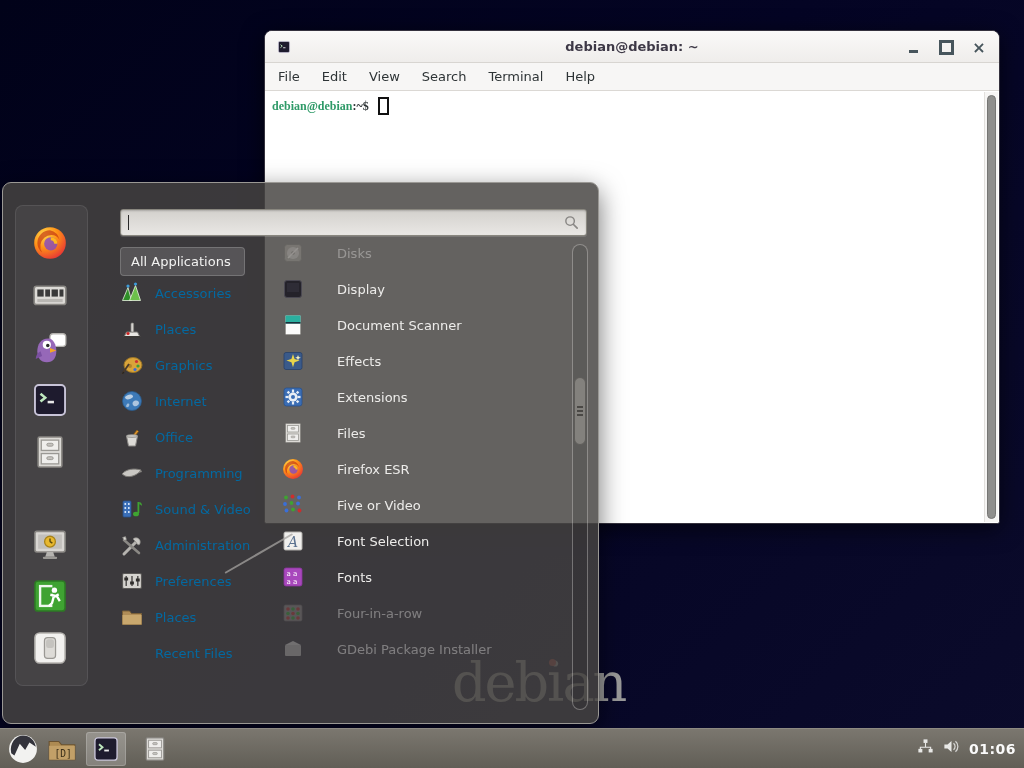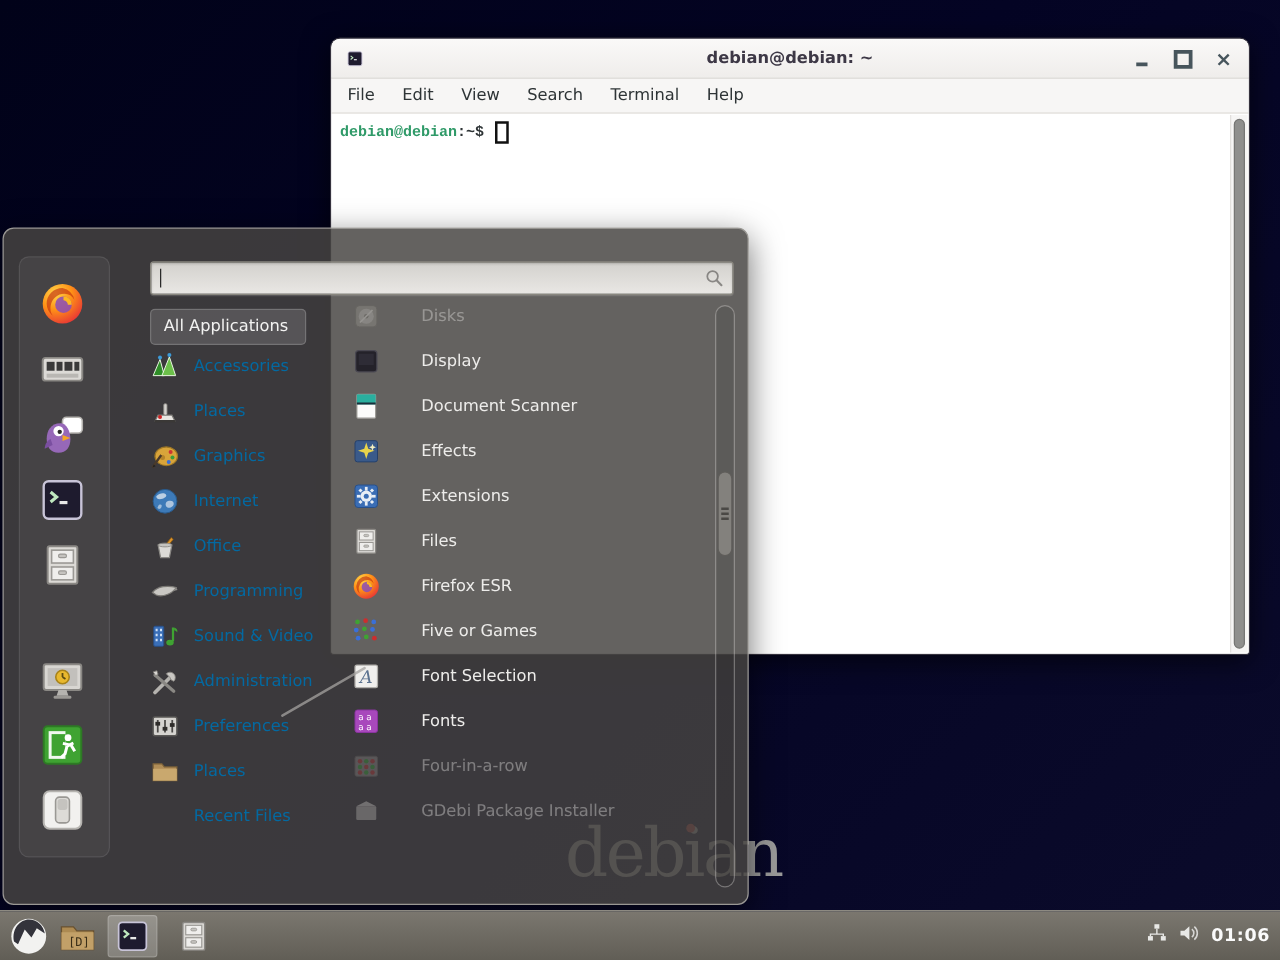--- a/index.html
+++ b/index.html
@@ -23,21 +23,21 @@
   .win-controls { position:absolute; right:8px; top:0; height:32px; display:flex; align-items:center; gap:9px; }
   .ctrl { width:24px; height:22px; display:flex; align-items:center; justify-content:center; cursor:default; }
   .ctrl-minimize::before { content:""; width:9px; height:3px; background:#47555c; margin-top:8px; }
   .ctrl-maximize::before { content:""; width:9px; height:9px; border:3px solid #47555c; }
   .ctrl-close { font-size:16px; font-weight:bold; color:#47555c; }
   .ctrl-close::before { content:"\00d7"; }
 
   .term-menubar { height:28px; flex:0 0 28px; background:#f7f6f5; border-bottom:1px solid #dbd8d4; display:flex; align-items:center; padding-left:2px; }
   .tmenu-item { padding:0 11px; font-size:13px; color:#2e3436; line-height:28px; }
 
-  .term-body { position:relative; flex:1; background:#ffffff; padding:5px 7px; font-family:Liberation Mono, monospace; font-size:12px; font-weight:bold; }
+  .term-body { position:relative; flex:1; background:#ffffff; padding:5px 7px; font-family:Liberation Serif, serif; font-size:12px; font-weight:bold; }
   .prompt-line { display:flex; align-items:center; height:20px; }
   .prompt-user { color:#2f9a68; }
   .prompt-suffix { color:#2e3436; }
   .term-cursor { display:inline-block; width:11px; height:18px; border:2px solid #111; margin-left:9px; }
   .term-scroll { position:absolute; top:1px; right:1px; bottom:1px; width:14px; background:#f6f5f4; border-left:1px solid #e2e0dd; }
   .term-scroll .sthumb { position:absolute; top:3px; bottom:3px; left:2px; width:9px; background:#8f8f8d; border:1px solid #767674; border-radius:5px; }
 
   
   .menu-window { position:absolute; left:2px; top:182px; width:597px; height:542px; z-index:40;
       background:rgba(70,68,66,0.84); border:1px solid #9a9894; border-radius:9px; overflow:hidden;
@@ -374,21 +374,21 @@
               <circle cx="11.5" cy="3.5" r="1.9" fill="#cc2e2e"></circle>
               <circle cx="18" cy="4.5" r="1.9" fill="#3a6fd8"></circle>
               <circle cx="4" cy="11" r="1.9" fill="#3a6fd8"></circle>
               <circle cx="10.5" cy="10" r="1.9" fill="#3fa332"></circle>
               <circle cx="17" cy="10.5" r="1.9" fill="#3a6fd8"></circle>
               <circle cx="5.5" cy="17.5" r="1.9" fill="#3a6fd8"></circle>
               <circle cx="12" cy="16.5" r="1.9" fill="#3fa332"></circle>
               <circle cx="18.5" cy="17.5" r="1.9" fill="#cc2e2e"></circle>
             </svg>
           </span>
-          <span class="app-label">Five or Games</span>
+          <span class="app-label">Five or Video</span>
         </div>
         <div class="app-row">
           <span class="icon" style="width: 24px; height: 24px; display: inline-block;">
             <svg viewBox="0 0 24 24">
               <rect x="3" y="3" width="18" height="18" rx="1.5" fill="#f0efed" stroke="#b0aeaa"></rect>
               <text x="7" y="17.5" font-family="DejaVu Serif, serif" font-style="italic" font-size="14" fill="#5b7290">A</text>
             </svg>
           </span>
           <span class="app-label">Font Selection</span>
         </div>

